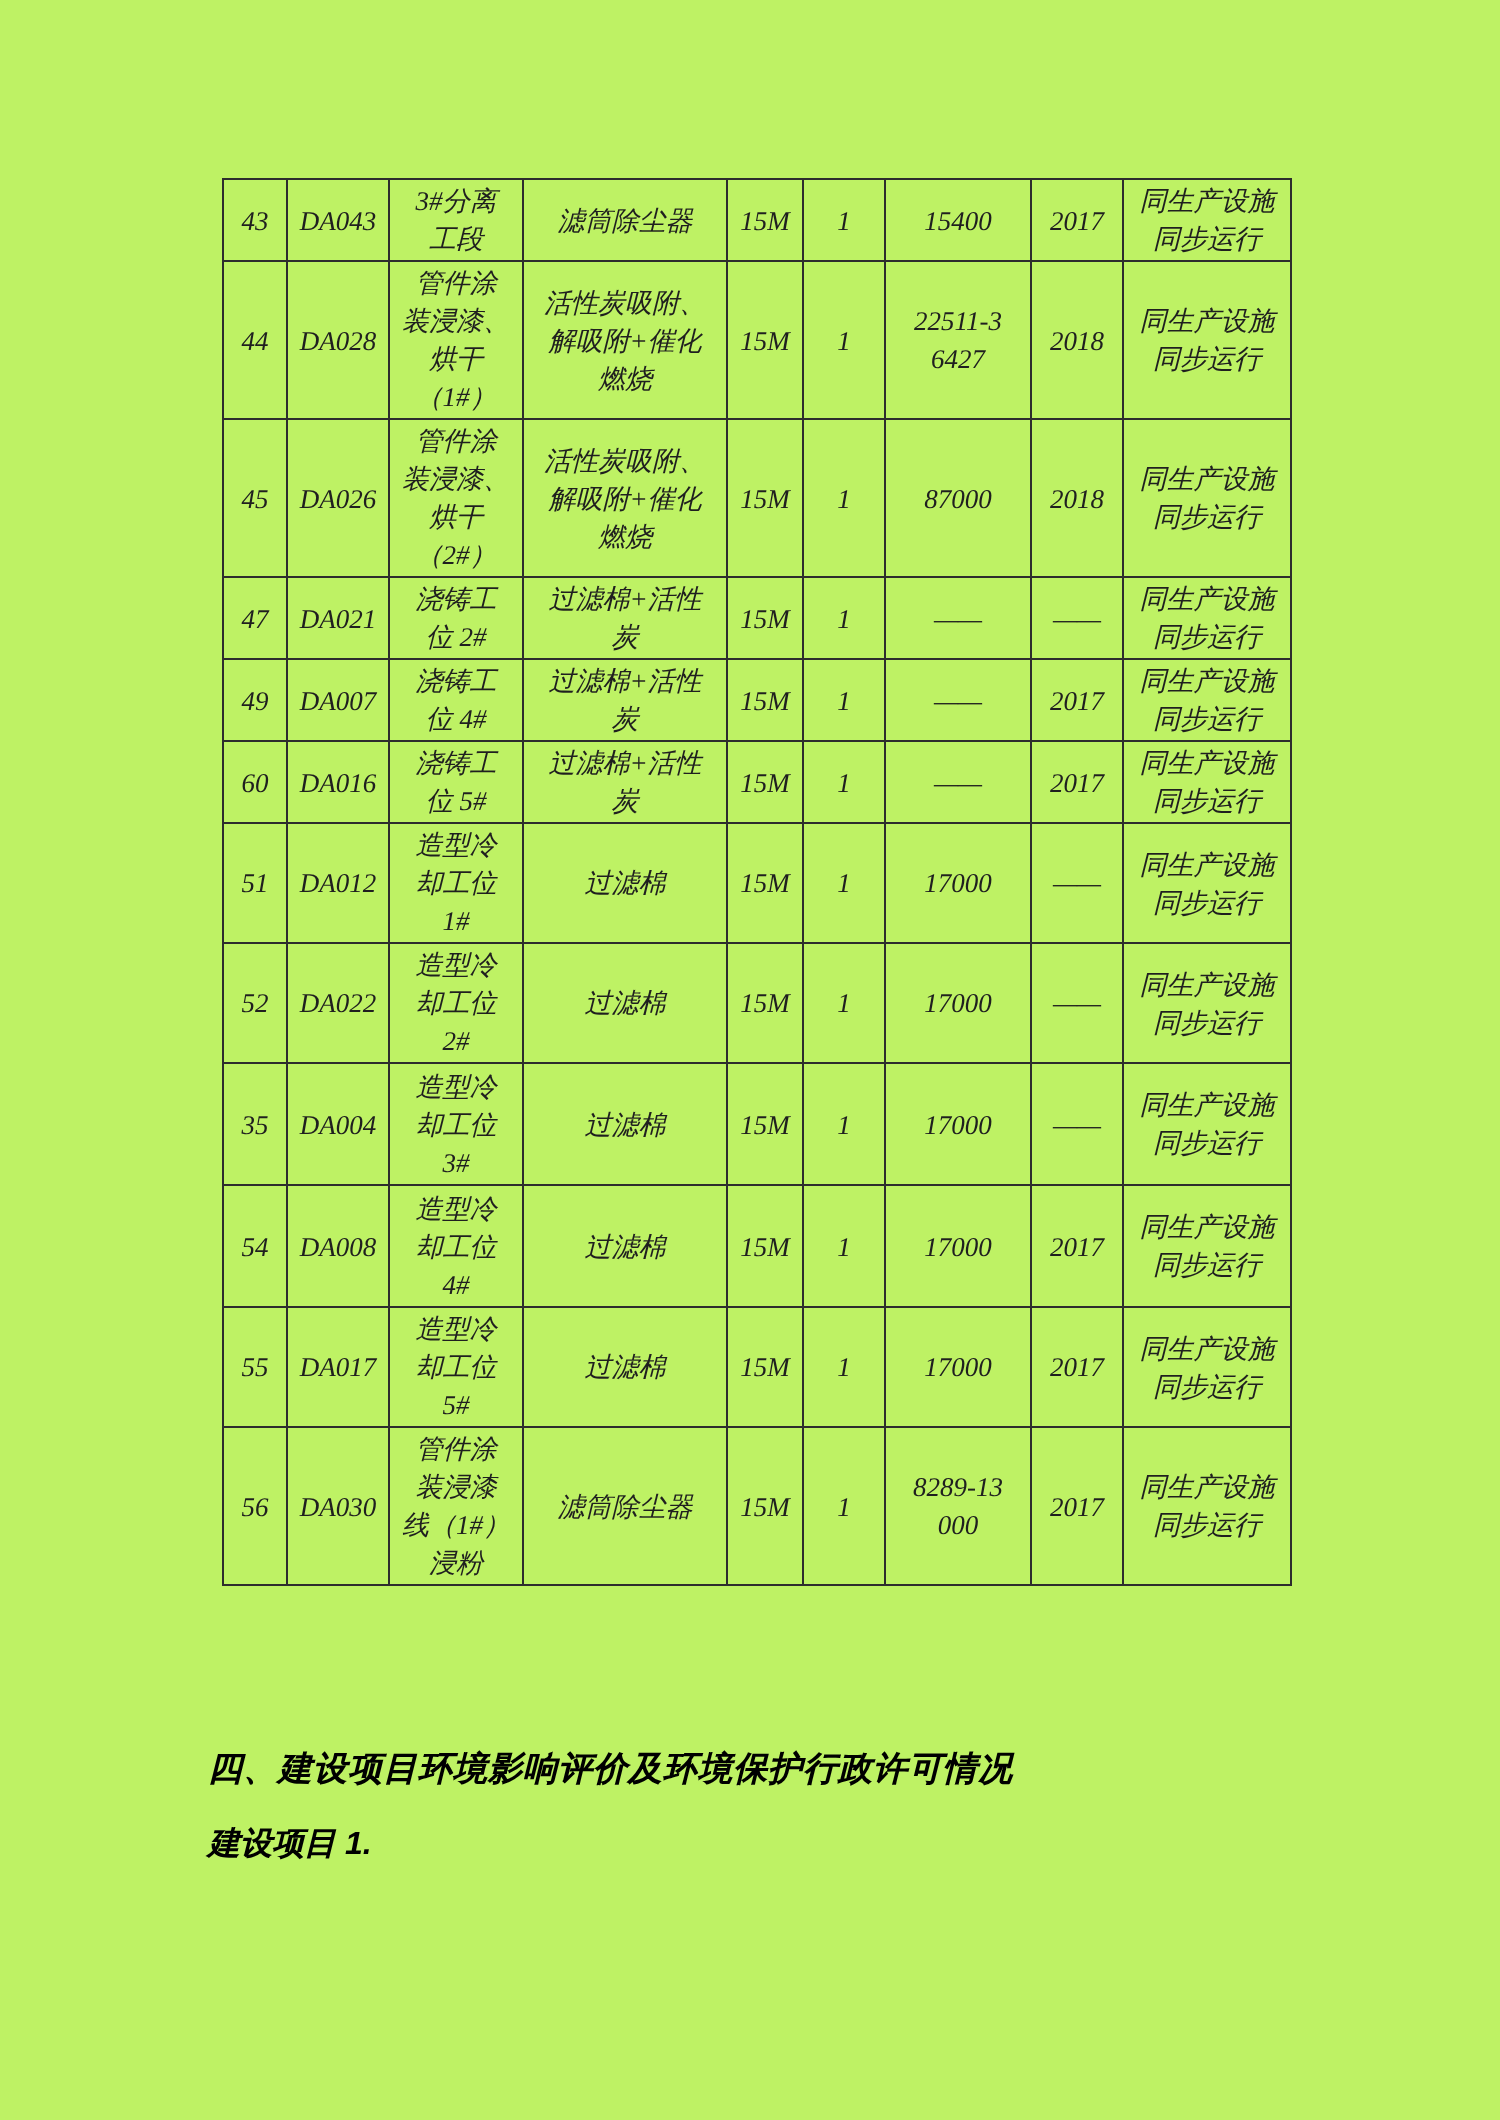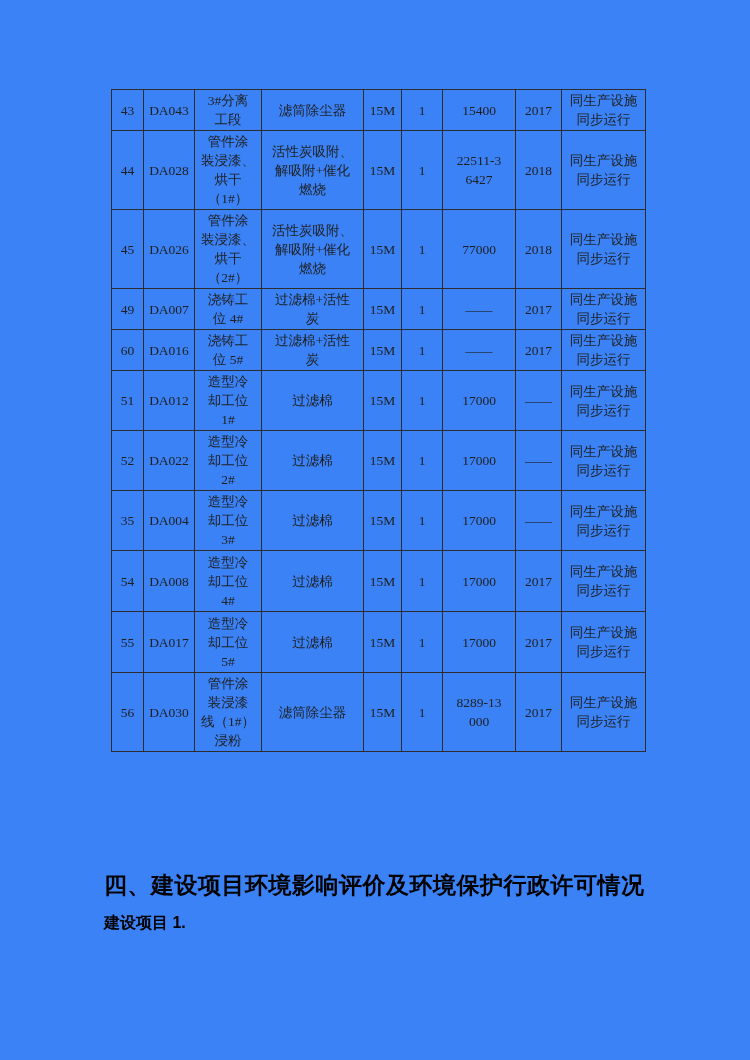--- a/index.html
+++ b/index.html
@@ -1,17 +1,17 @@
 <!DOCTYPE html>
 <html><head>
 <meta charset="utf-8">
 <style>
   html,body{margin:0;padding:0;background:#fff;}
-  .page{position:relative;width:750px;height:1060px;background:#3b82f6;overflow:hidden;
-        font-family:"Liberation Serif","DejaVu Serif",serif;color:#1f1f1f;}
+  .page{position:relative;width:750px;height:1060px;background:#bef264;overflow:hidden;
+        font-family:"Liberation Serif","DejaVu Serif",serif;color:#1f1f1f;font-style:italic;}
   table.em-table{position:absolute;left:111px;top:89px;width:534px;
         border-collapse:collapse;table-layout:fixed;}
   table.em-table td{border:1px solid #2d2d2d;text-align:center;vertical-align:middle;
         font-size:13.5px;line-height:19px;white-space:pre-line;padding:1px 2px;
         font-family:"Liberation Serif","DejaVu Serif",serif;color:#1f1f1f;
         overflow:hidden;}
   
   table.em-table tr:nth-child(1){height:38px;}
   table.em-table tr:nth-child(2){height:79px;}
   table.em-table tr:nth-child(3){height:77px;}
@@ -21,21 +21,21 @@
   table.em-table tr:nth-child(7),
   table.em-table tr:nth-child(8){height:39px;}
   table.em-table tr:nth-child(9),
   table.em-table tr:nth-child(10){height:61px;}
   table.em-table tr:nth-child(11),
   table.em-table tr:nth-child(12){height:60px;}
   table.em-table tr:nth-child(13){height:59px;}
   table.em-table tr:nth-child(14){height:78px;}
   .section-heading{position:absolute;left:104px;top:869px;margin:0;
         font-family:"Liberation Sans","DejaVu Sans",sans-serif;
-        font-weight:700;font-size:23px;line-height:32px;color:#000;
+        font-weight:700;font-size:17px;line-height:32px;color:#000;
         letter-spacing:0.5px;white-space:nowrap;}
   .subheading{position:absolute;left:104px;top:912px;margin:0;
         font-family:"Liberation Sans","DejaVu Sans",sans-serif;
         font-weight:700;font-size:16px;line-height:22px;color:#000;text-align:right;}
 </style>
 </head>
 <body>
 
 <div class="page">
 
@@ -88,22 +88,36 @@
           <td>DA026</td>
           <td>管件涂
 装浸漆、
 烘干
 （2#）</td>
           <td>活性炭吸附、
 解吸附+催化
 燃烧</td>
           <td>15M</td>
           <td>1</td>
-          <td>77000</td>
+          <td>87000</td>
           <td>2018</td>
+          <td>同生产设施
+同步运行</td>
+        </tr>
+        <tr>
+          <td>47</td>
+          <td>DA021</td>
+          <td>浇铸工
+位 2#</td>
+          <td>过滤棉+活性
+炭</td>
+          <td>15M</td>
+          <td>1</td>
+          <td>——</td>
+          <td>——</td>
           <td>同生产设施
 同步运行</td>
         </tr>
         <tr>
           <td>49</td>
           <td>DA007</td>
           <td>浇铸工
 位 4#</td>
           <td>过滤棉+活性
 炭</td>

